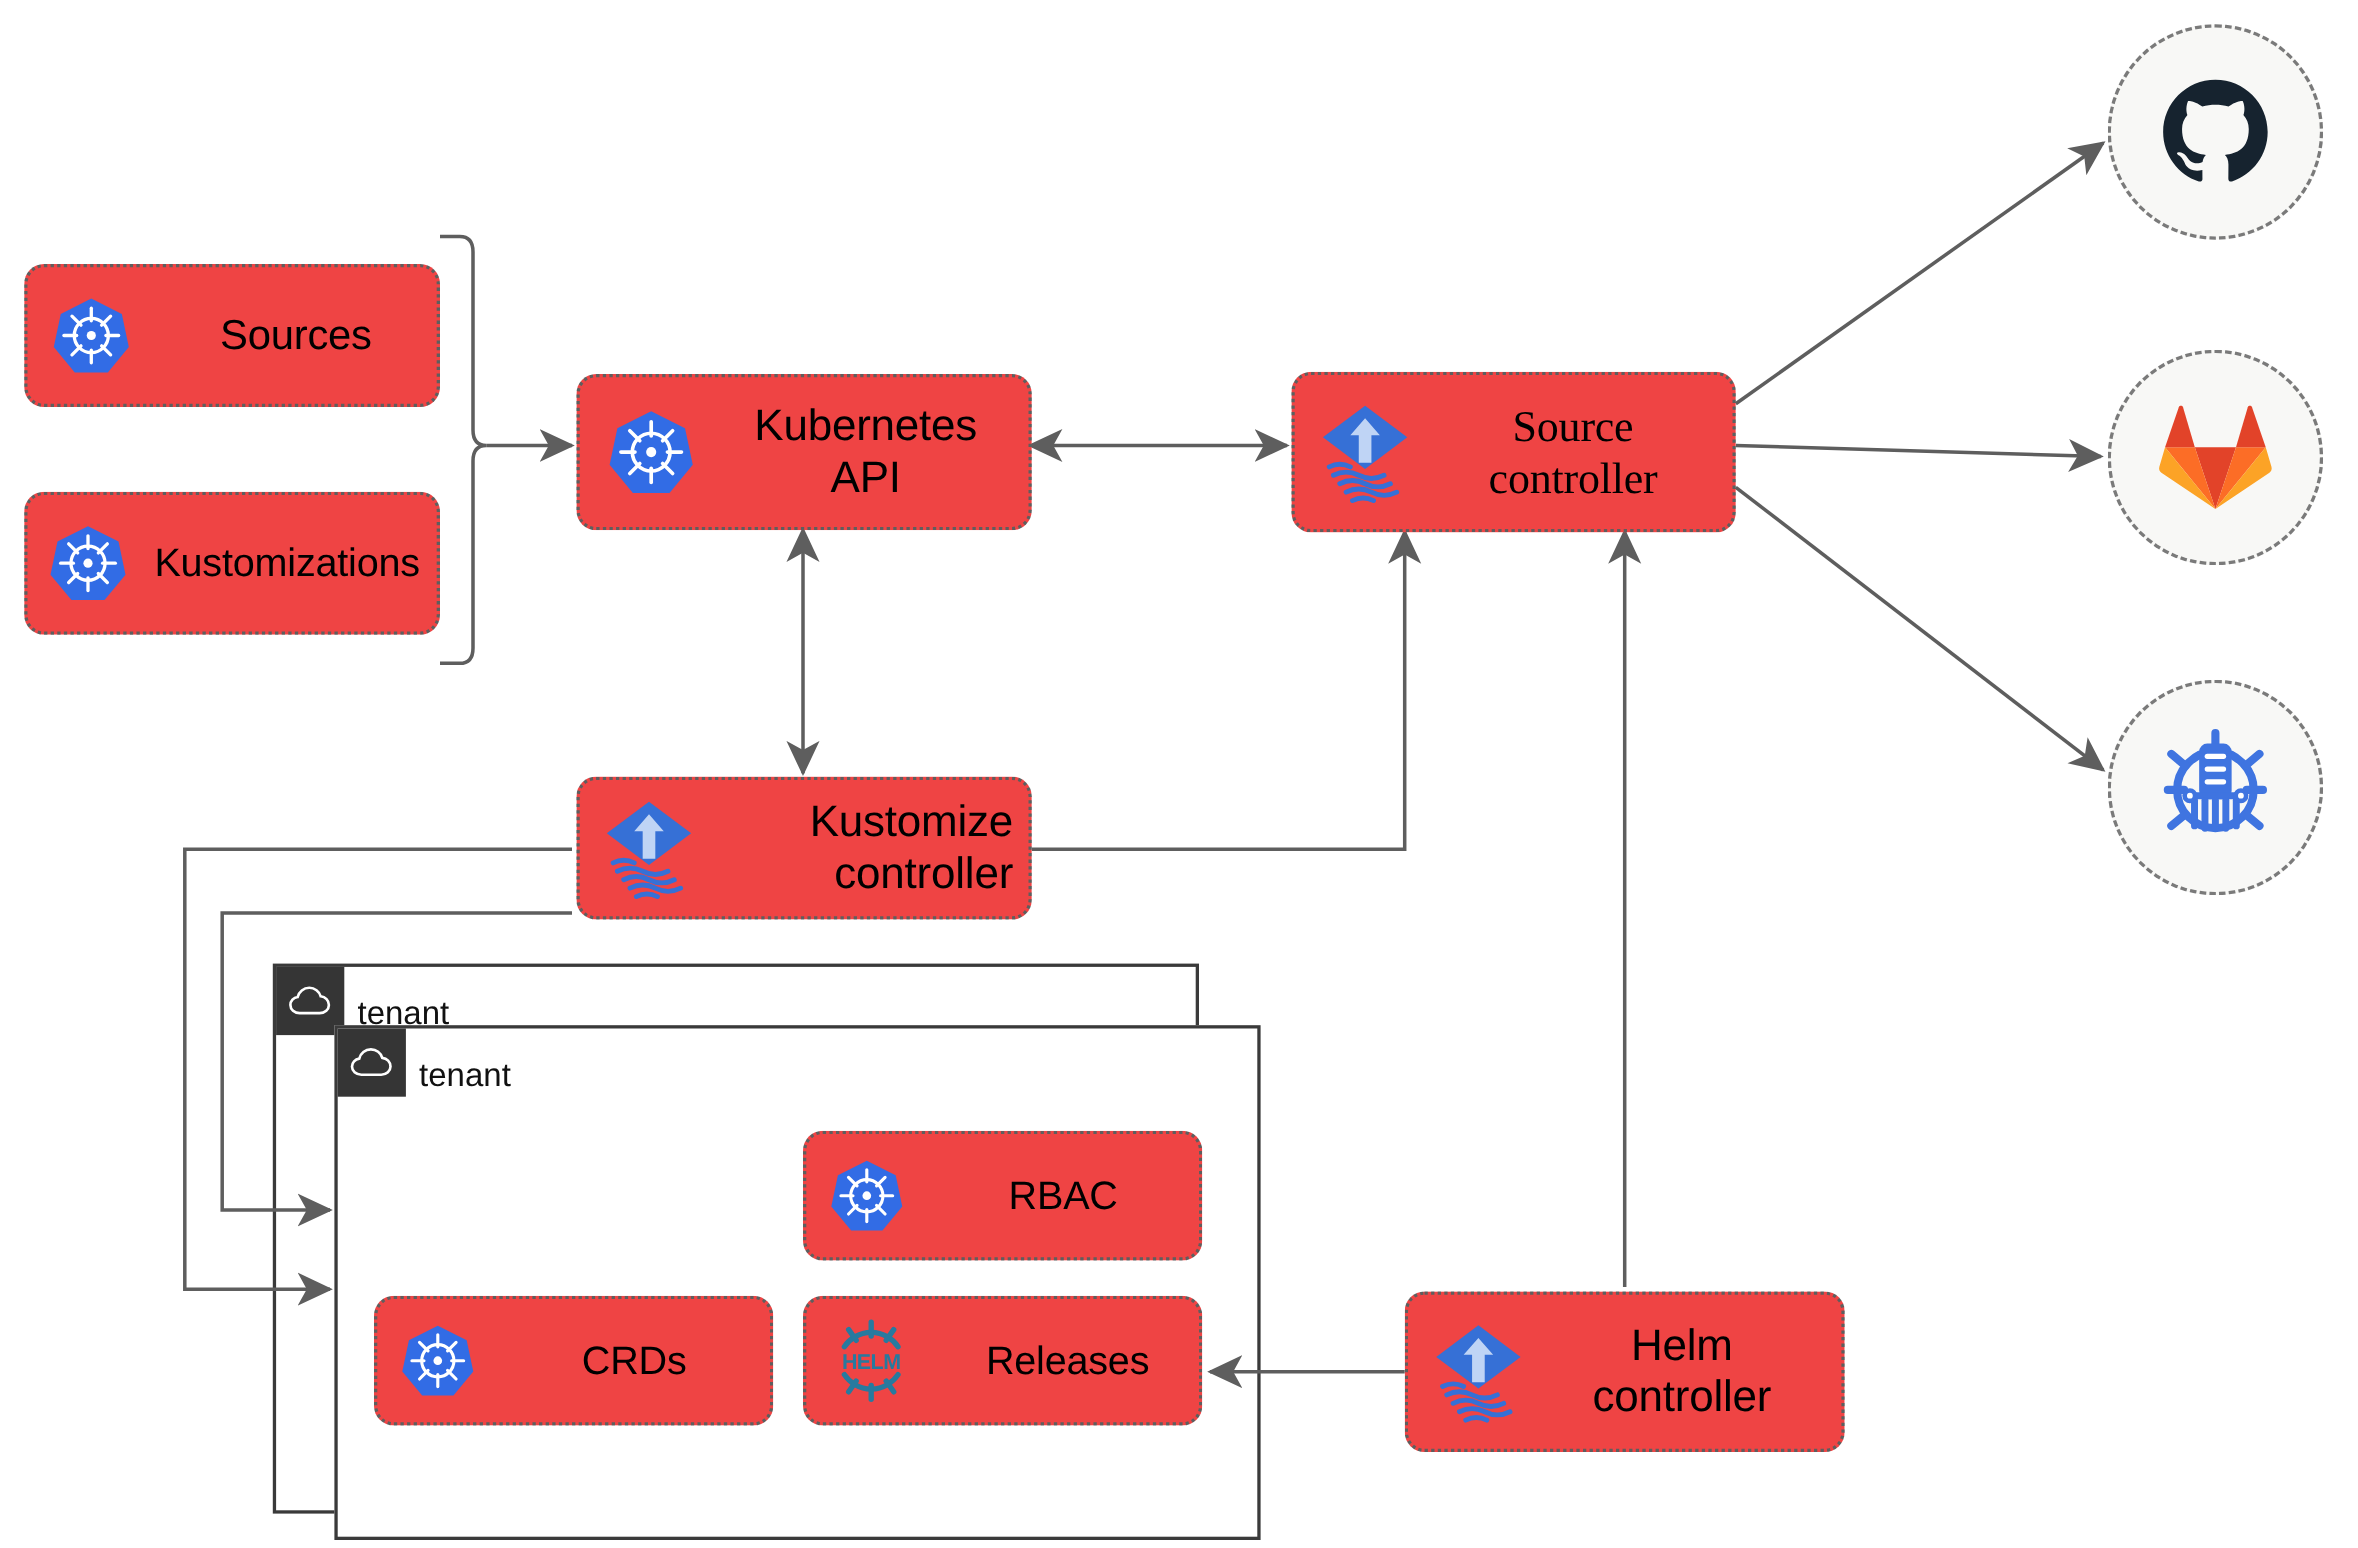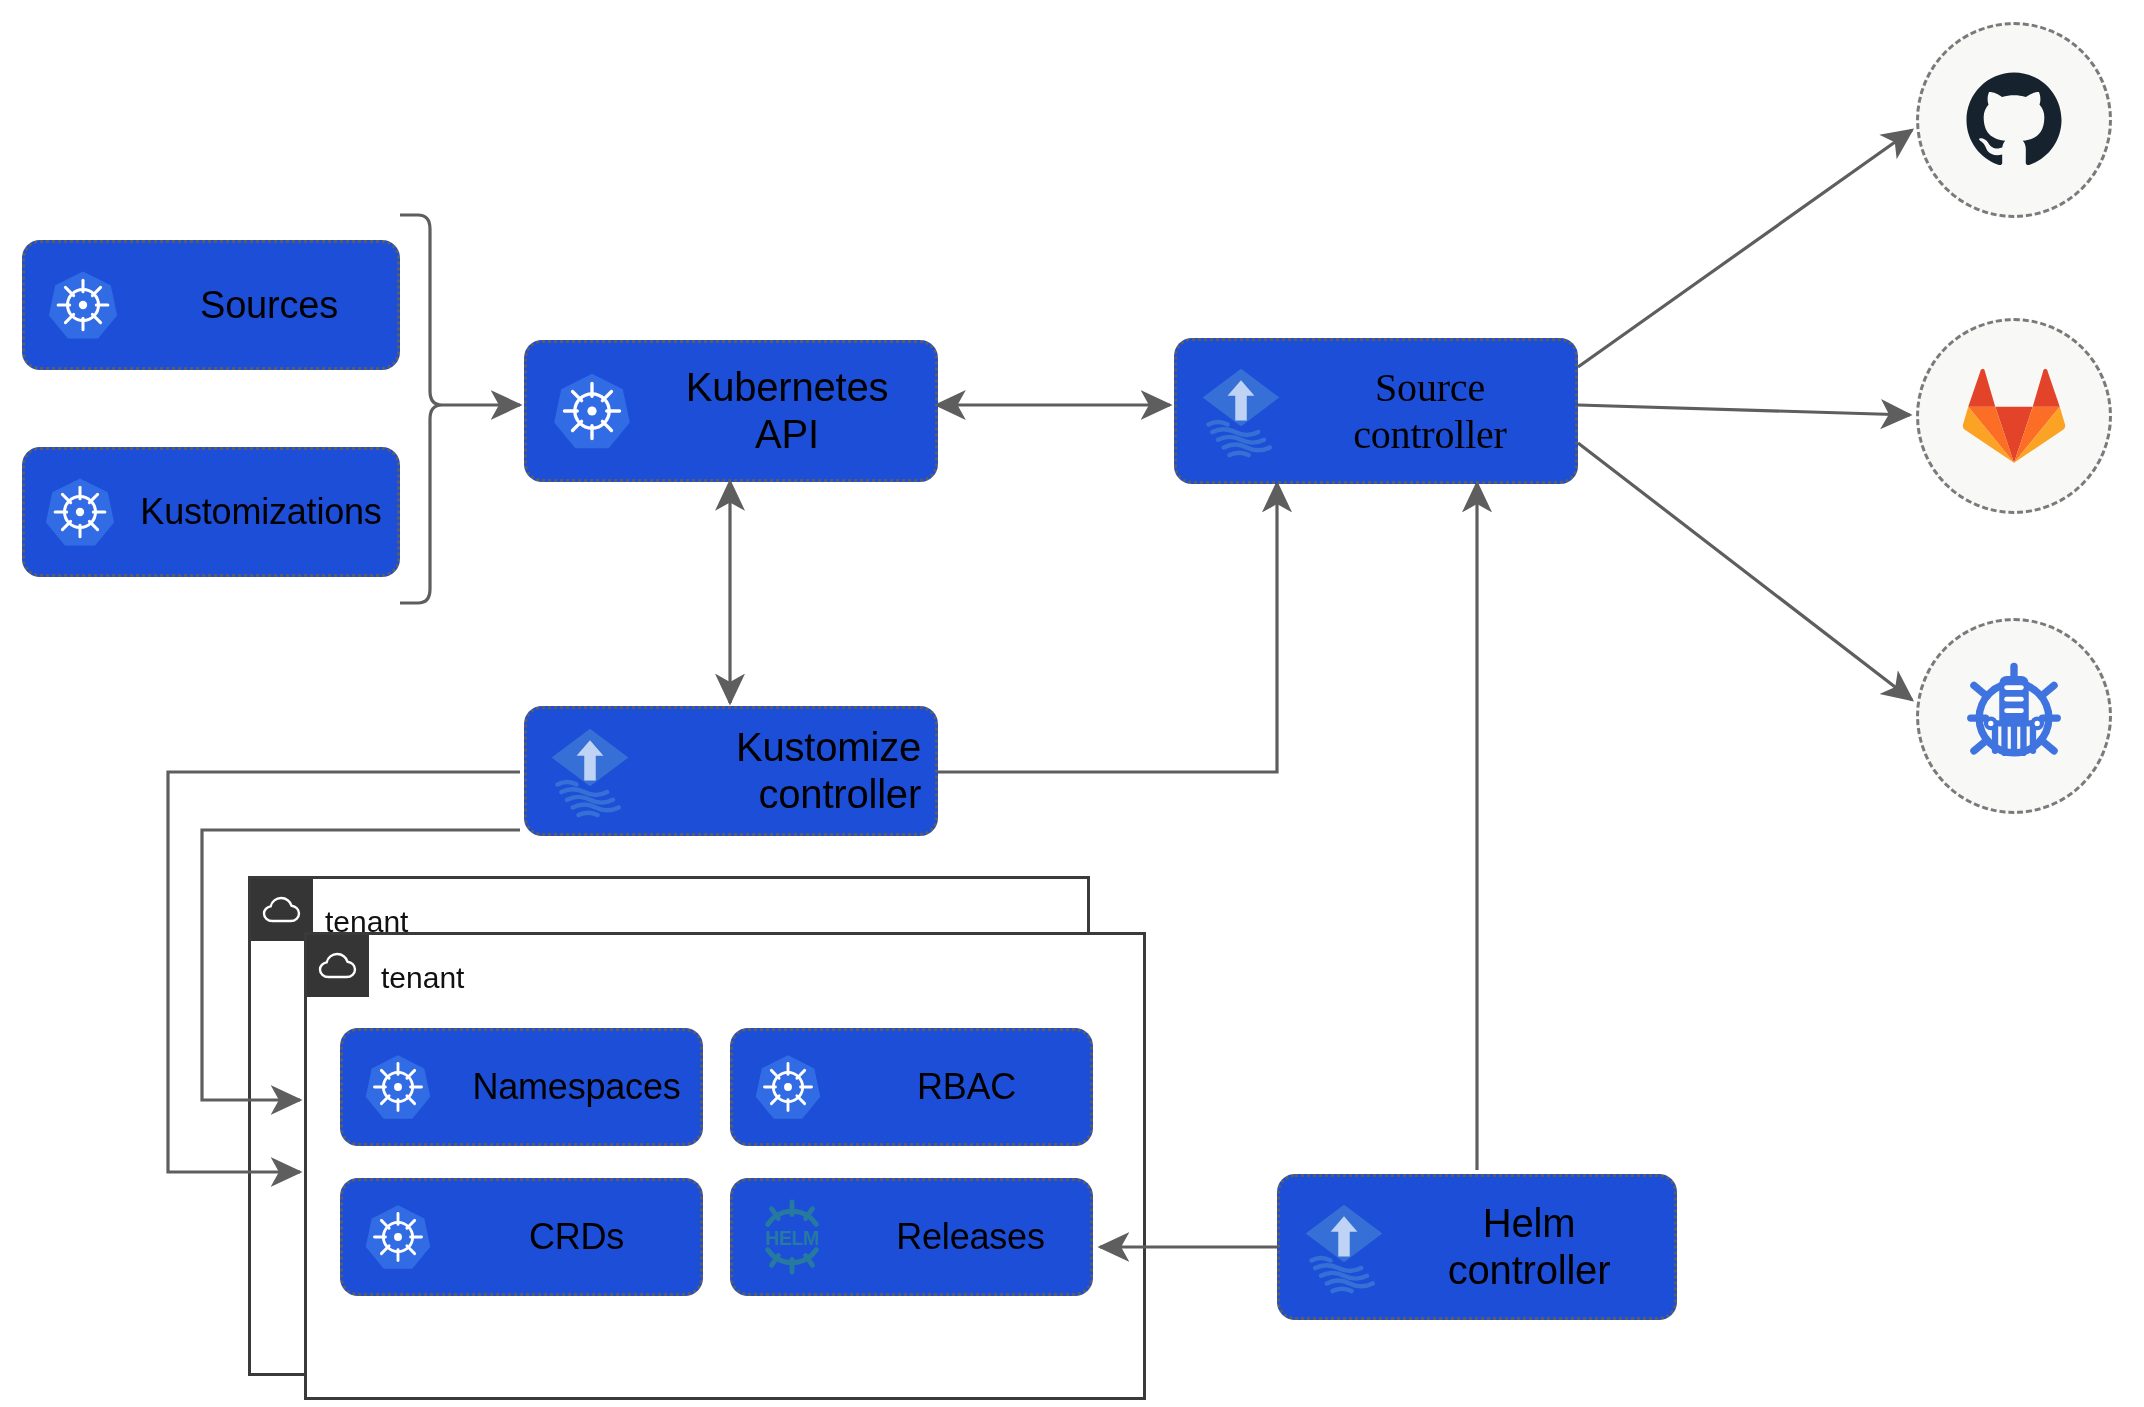--- a/index.html
+++ b/index.html
@@ -7,21 +7,21 @@
     width: 2144px; height: 1407px;
     background: #ffffff;
     font-family: "Liberation Sans", sans-serif;
     overflow: hidden;
   }
   #stage { position: relative; width: 2144px; height: 1407px; }
 
   
   .node {
     position: absolute;
-    background: #1d4ed8;
+    background: #ef4444;
     border: 3px dotted #5e5e5e;
     border-radius: 18px;
     display: flex;
     align-items: center;
     z-index: 6;
   }
   .node .ico { flex: 0 0 auto; display:flex; align-items:center; justify-content:center; }
   .node .lbl {
     flex: 1 1 auto;
     text-align: center;
@@ -232,40 +232,20 @@
           <path d="M30,88 Q42,82 54,88 Q66,94 78,88"></path>
           <path d="M14,64 Q24,59 34,64"></path>
           <path d="M36,96 Q46,91 56,96"></path>
         </g>
       </svg>
     </div>
     <div class="lbl" style="font-size:40px; padding-right:24px;">Helm
 controller</div>
   </div>
 
-  <div class="node" style="left:340px; top:1028px; width:363px; height:118px;">
-    <div class="ico" style="width:110px;">
-      <svg width="70" height="70" viewBox="0 0 64 64">
-        <polygon points="32,3 56,15 61.5,41 45,61 19,61 2.5,41 8,15" fill="#326CE5"></polygon>
-        <g fill="none" stroke="#ffffff" stroke-width="2.6" stroke-linecap="round">
-          <circle cx="32" cy="32" r="13.4"></circle>
-          <circle cx="32" cy="32" r="3.6" fill="#ffffff" stroke="none"></circle>
-          <line x1="32" y1="10.5" x2="32" y2="20.5"></line>
-            <line x1="32" y1="43.5" x2="32" y2="53.5"></line>
-          <line x1="10.5" y1="32" x2="20.5" y2="32"></line>
-            <line x1="43.5" y1="32" x2="53.5" y2="32"></line>
-          <line x1="16.8" y1="16.8" x2="23.9" y2="23.9"></line>
-            <line x1="40.1" y1="40.1" x2="47.2" y2="47.2"></line>
-          <line x1="47.2" y1="16.8" x2="40.1" y2="23.9"></line>
-            <line x1="23.9" y1="40.1" x2="16.8" y2="47.2"></line>
-        </g>
-      </svg>
-    </div>
-    <div class="lbl" style="font-size:36px;">Namespaces</div>
-  </div>
 
   <div class="node" style="left:340px; top:1178px; width:363px; height:118px;">
     <div class="ico" style="width:110px;">
       <svg width="70" height="70" viewBox="0 0 64 64">
         <polygon points="32,3 56,15 61.5,41 45,61 19,61 2.5,41 8,15" fill="#326CE5"></polygon>
         <g fill="none" stroke="#ffffff" stroke-width="2.6" stroke-linecap="round">
           <circle cx="32" cy="32" r="13.4"></circle>
           <circle cx="32" cy="32" r="3.6" fill="#ffffff" stroke="none"></circle>
           <line x1="32" y1="10.5" x2="32" y2="20.5"></line>
             <line x1="32" y1="43.5" x2="32" y2="53.5"></line>

